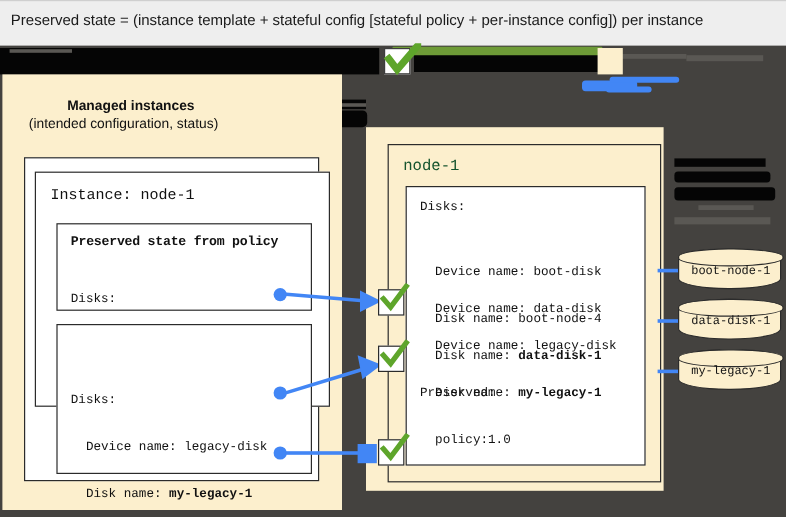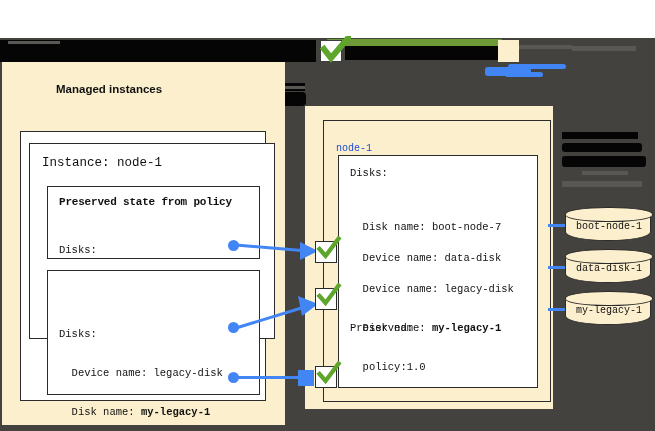--- a/index.html
+++ b/index.html
@@ -92,21 +92,21 @@
     position: absolute; left: 305px; top: 106px; width: 248px; height: 303px;
     background: #fcefcd;
   }
   .node-card {
     position: absolute; left: 18px; top: 14px; width: 228px; height: 282px;
     background: #fcefcd; border: 1.5px solid #2b2b2b;
   }
   .node-head {
     position: absolute; left: 12px; top: 10px;
     font-family: "Liberation Mono", monospace;
-    font-size: 10px; color: #1d4ed8; margin-top: 12px;
+    font-size: 13px; color: #14532d;
   }
   .disks-card {
     position: absolute; left: 14px; top: 34px; width: 200px; height: 233px;
     background: #ffffff; border: 1.5px solid #2b2b2b;
   }
 
   
   .cyl {
     position: absolute; width: 86px; height: 34px;
     background: #fcefcd;
@@ -136,20 +136,23 @@
     position: absolute; width: 22px; height: 22px;
     background: #ffffff; border: 1.5px solid #2b2b2b;
   }
   .check-mark { position: absolute; width: 26px; height: 26px; }
 </style>
 </head>
 <body>
 
 <div id="root">
 
+  <div class="caption-bar">
+    <div class="caption-text">Preserved state = (instance template + stateful config [stateful policy + per-instance config]) per instance</div>
+  </div>
 
   <div class="backdrop">
 
     <div class="redact" style="left:0px;top:2px;width:316px;height:22px;"></div>
     <div class="redact grey" style="left:8px;top:3px;width:52px;height:3px;"></div>
     <div class="redact" style="left:345px;top:4px;width:166px;height:18px;"></div>
     <div class="redact grey" style="left:516px;top:7px;width:56px;height:4px;"></div>
     <div class="redact grey" style="left:572px;top:8px;width:64px;height:5px;"></div>
 
     <div class="green-bar" style="left:327px;top:1px;width:175px;height:7px;"></div>
@@ -170,20 +173,21 @@
     <div class="redact" style="left:562px;top:94px;width:76px;height:7px;"></div>
     <div class="redact" style="left:562px;top:105px;width:80px;height:9px;border-radius:3px;"></div>
     <div class="redact" style="left:562px;top:118px;width:84px;height:11px;border-radius:3px;"></div>
     <div class="redact grey" style="left:582px;top:133px;width:46px;height:4px;"></div>
     <div class="redact grey" style="left:562px;top:143px;width:80px;height:6px;"></div>
   </div>
 
   <div class="panel-left">
     <div class="panel-title">
       <span class="b">Managed instances</span>
+      <span class="n">(intended configuration, status)</span>
     </div>
   </div>
 
   <div class="stack-back"></div>
   <div class="stack-front">
     <div class="instance-head">Instance: node-1</div>
 
     <div class="subcard" style="top:42px;height:73px;">
       <div class="hd">Preserved state from policy</div>
       <div class="mono" style="position:absolute;left:11px;top:31px;">
@@ -206,25 +210,27 @@
   </div>
 
   <div class="panel-right">
     <div class="node-card">
       <div class="node-head">node-1</div>
 
       <div class="disks-card">
         <div class="mono" style="position:absolute;left:11px;top:11px;">Disks:</div>
 
         <div class="mono" style="position:absolute;left:11px;top:39px;">
-          <div>  Disk name: boot-node-7</div>
+          <div>  Device name: boot-disk</div>
+          <div>  Disk name: boot-node-4</div>
         </div>
 
         <div class="mono" style="position:absolute;left:11px;top:70px;">
           <div>  Device name: data-disk</div>
+          <div><span>  Disk name: </span><b>data-disk-1</b></div>
         </div>
 
         <div class="mono" style="position:absolute;left:11px;top:101px;">
           <div>  Device name: legacy-disk</div>
           <div><span>  Disk name: </span><b>my-legacy-1</b></div>
         </div>
 
         <div class="mono" style="position:absolute;left:11px;top:140px;">
           <div>Preserved:</div>
           <div>  policy:1.0</div>

